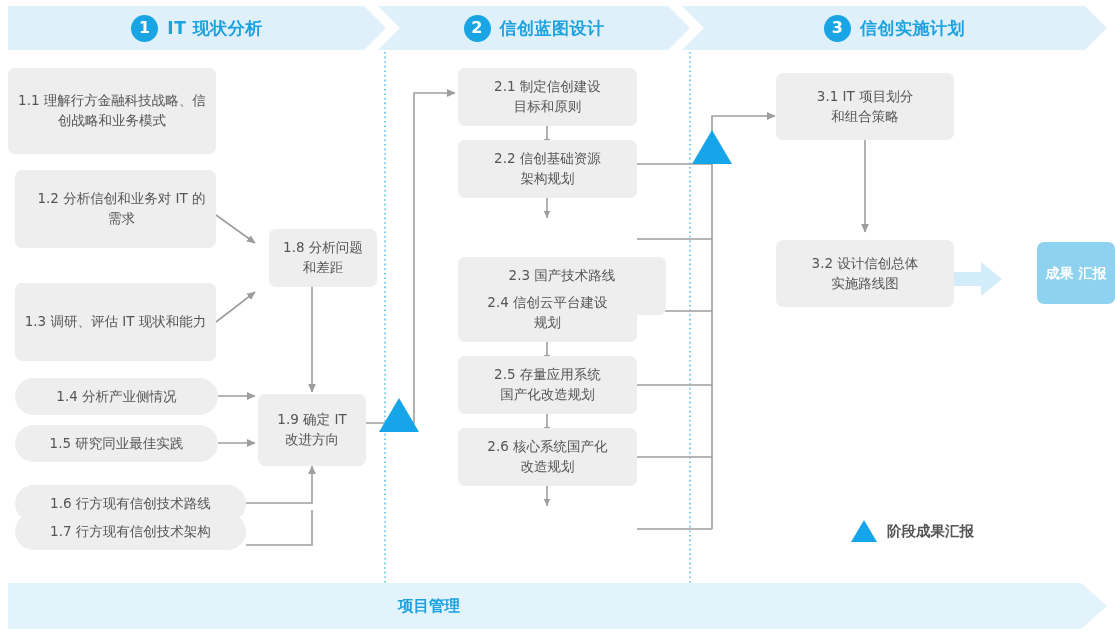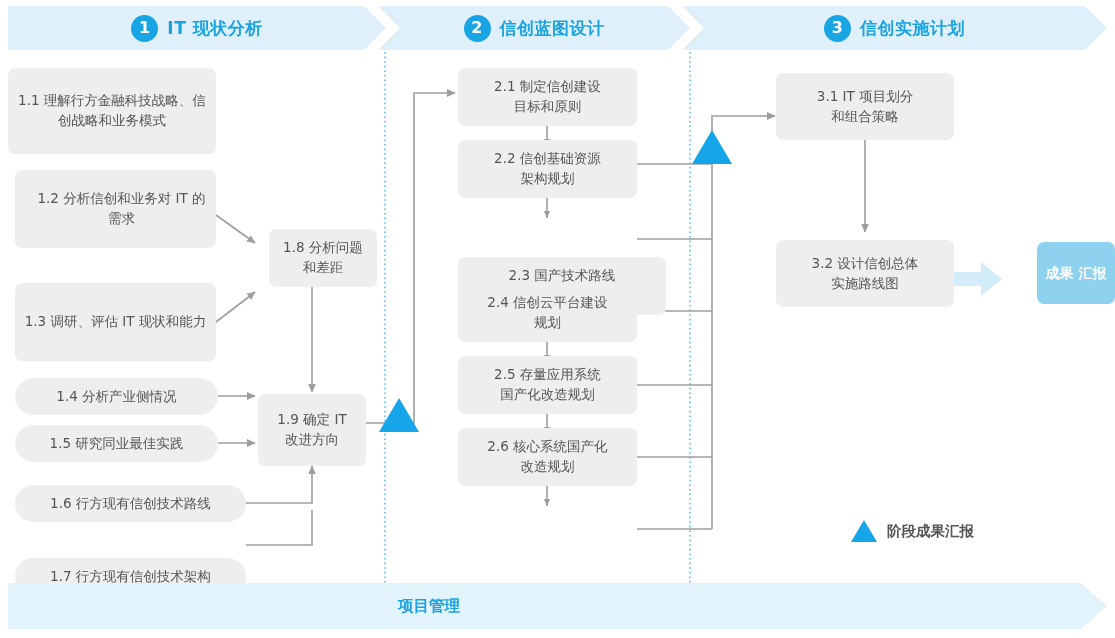--- a/index.html
+++ b/index.html
@@ -173,21 +173,21 @@
   </div>
   <div class="box" style="left:15px;top:378px;width:203px;height:37px;border-radius:19px;">
     <span>1.4 分析产业侧情况</span>
   </div>
   <div class="box" style="left:15px;top:425px;width:203px;height:37px;border-radius:19px;">
     <span>1.5 研究同业最佳实践</span>
   </div>
   <div class="box" style="left:15px;top:485px;width:231px;height:37px;border-radius:19px;">
     <span>1.6 行方现有信创技术路线</span>
   </div>
-  <div class="box" style="left:15px;top:558px;width:231px;height:37px;border-radius:19px;">
+  <div class="box" style="left:15px;top:513px;width:231px;height:37px;border-radius:19px;">
     <span>1.7 行方现有信创技术架构</span>
   </div>
 
   <div class="box" style="left:258px;top:229px;width:108px;height:58px;margin-left:11px;">
     <span>
       <span>1.8 分析问题</span>
       <span>和差距</span>
     </span>
   </div>
   <div class="box" style="left:258px;top:394px;width:108px;height:72px;">

